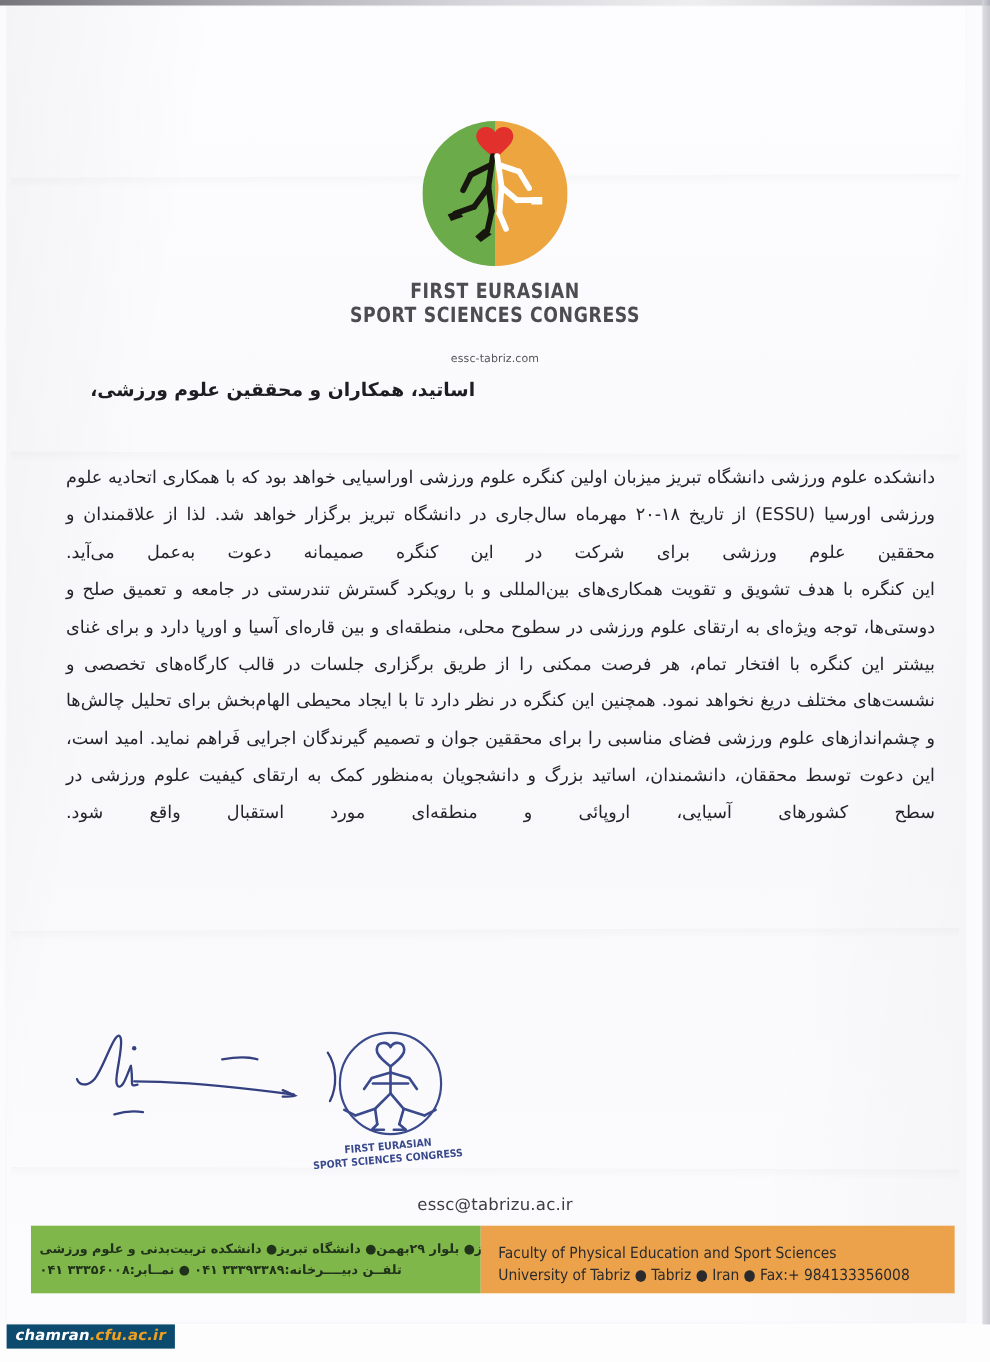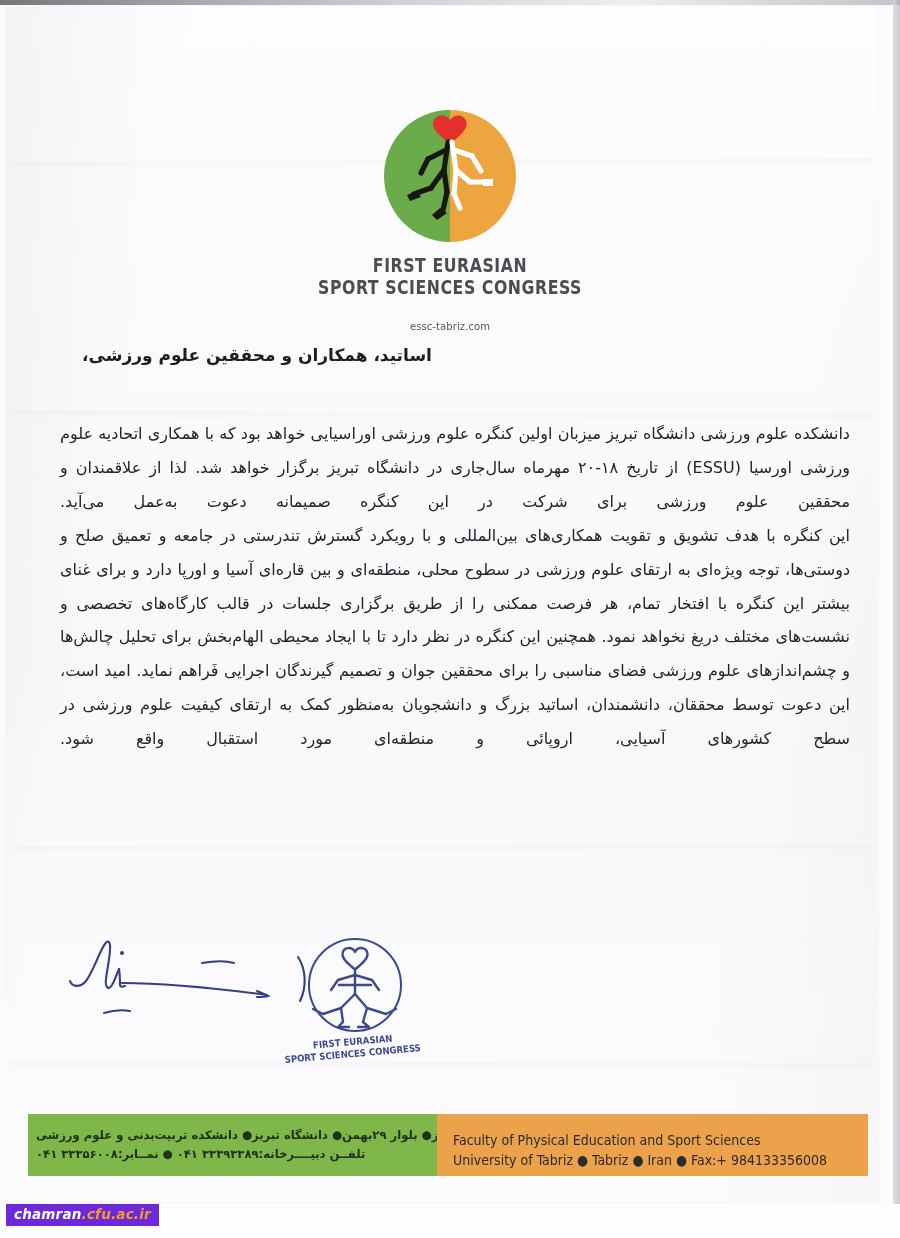--- a/index.html
+++ b/index.html
@@ -233,21 +233,21 @@
     color: #2b2b2e;
     line-height: 1.42;
     white-space: nowrap;
   }
 
   
   #watermark {
     position: absolute;
     left: 6px;
     bottom: 12px;
-    background: #6d28d9;
+    background: #0c4a6e;
     padding: 4px 8px 5px 8px;
     font-family: "DejaVu Sans", sans-serif;
     font-size: 13.5px;
     font-weight: 700;
     font-style: italic;
     letter-spacing: .2px;
     line-height: 1;
   }
   #wm-a { color: #ffffff; }
   #wm-b { color: #f0a01e; }
@@ -348,20 +348,21 @@
       <path d="M103 86 L113 81"></path>
       <path d="M60 94 L55 99 L66 99"></path>
       <path d="M80 94 L86 99 L75 99"></path>
     </g>
     <g fill="#3a4a8d" font-family="'DejaVu Sans Condensed','Liberation Sans',sans-serif" font-size="9.5" font-weight="bold" text-anchor="middle">
       <text x="70" y="117" transform="rotate(-5 70 117)">FIRST EURASIAN</text>
       <text x="70" y="129" transform="rotate(-5 70 129)">SPORT SCIENCES CONGRESS</text>
     </g>
   </svg>
 
+  <div id="email-line">essc@tabrizu.ac.ir</div>
 
   <div id="footer-bar">
     <div id="footer-fa">
       <div class="fa-line">تبریز● بلوار ۲۹بهمن● دانشگاه تبریز● دانشکده تربیت‌بدنی و علوم ورزشی</div>
       <div class="fa-line">تلفــن دبیــــرخانه:۳۳۳۹۳۳۸۹   ۰۴۱ ● نمــابر:۳۳۳۵۶۰۰۸ ۰۴۱</div>
     </div>
     <div id="footer-en">
       <div class="en-line">Faculty of Physical Education and Sport Sciences</div>
       <div class="en-line">University of Tabriz ● Tabriz ● Iran ● Fax:+ 984133356008</div>
     </div>

